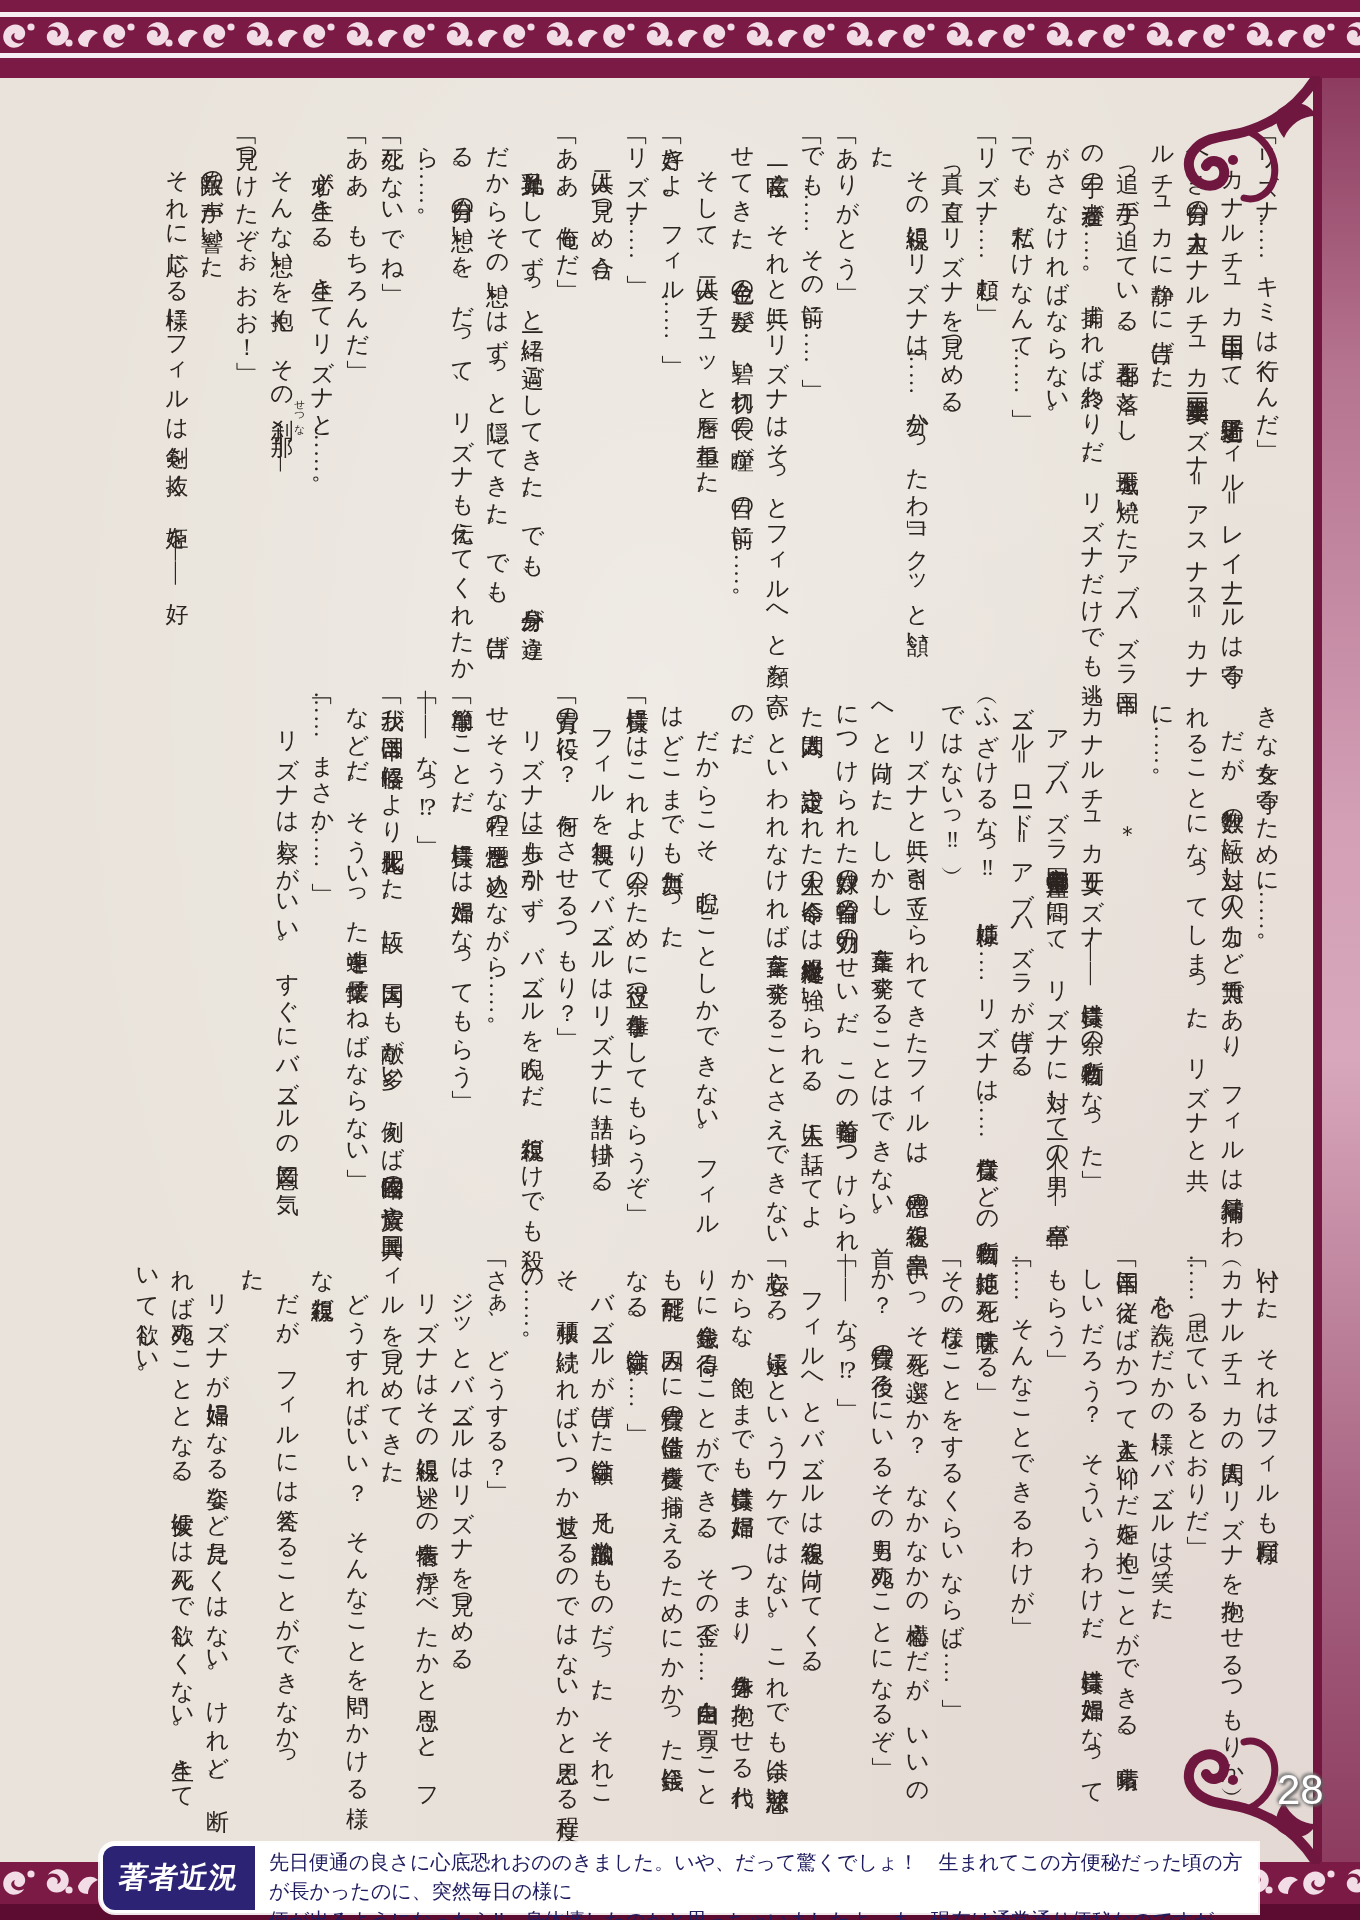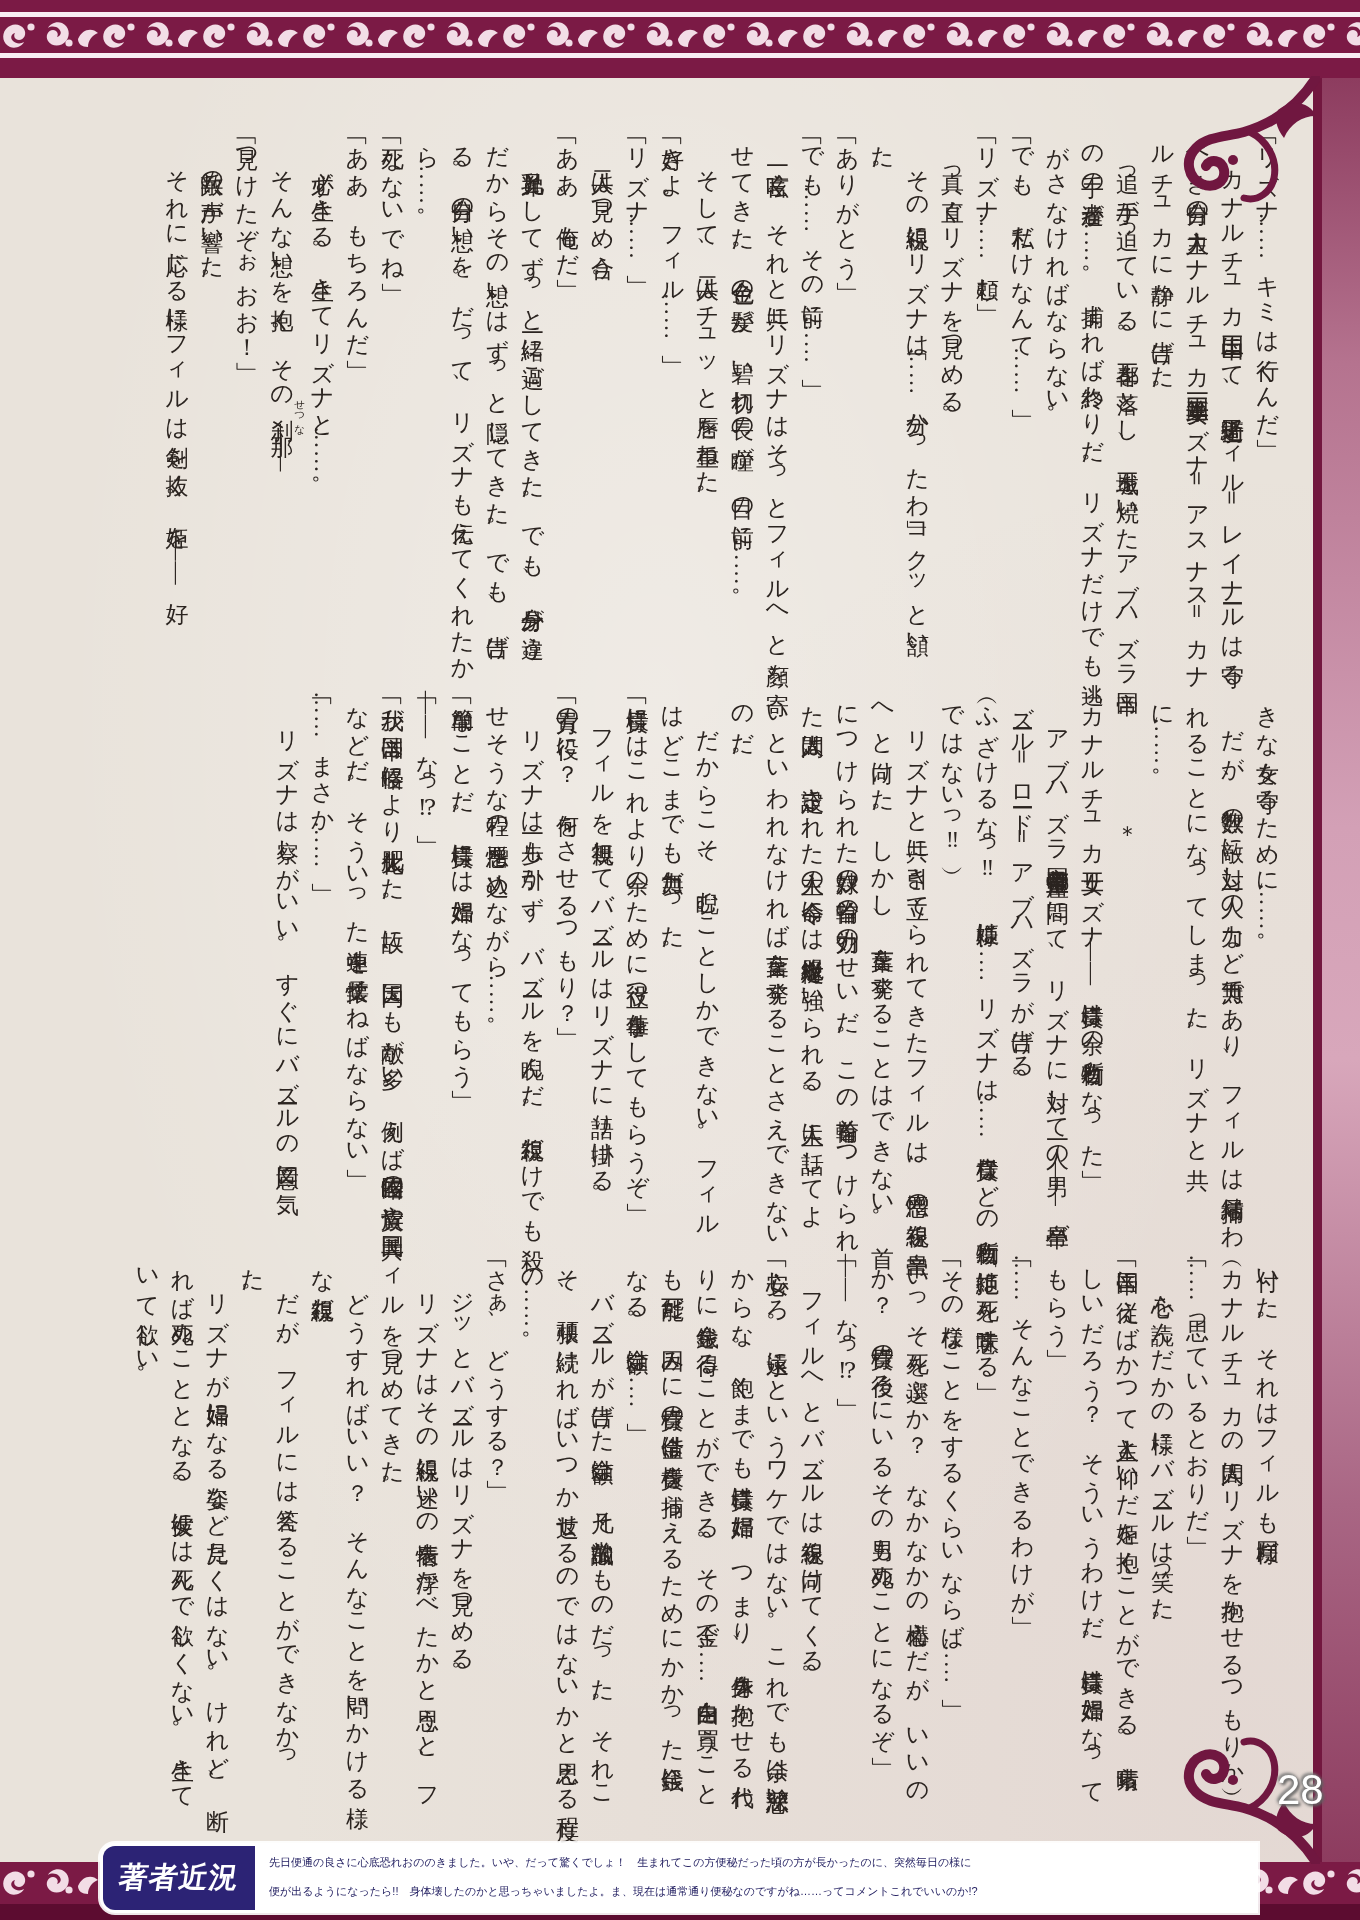--- a/index.html
+++ b/index.html
@@ -37,21 +37,21 @@
 
   
   .footer-bar{position:absolute;left:100px;top:1843px;width:1158px;height:70px;
         background:#ffffff;border-radius:15px 0 0 15px;display:flex;z-index:6;
         box-shadow:0 0 0 2px rgba(255,255,255,.9);}
   .footer-label{width:152px;background:#2c2375;border-radius:12px 0 0 12px;margin:3px 0 3px 3px;
         display:flex;align-items:center;justify-content:center;}
   .footer-label span{color:#ffffff;font-family:"Liberation Sans",sans-serif;font-weight:bold;
         font-size:29px;transform:skewX(-8deg);letter-spacing:1px;}
   .footer-content{flex:1;padding:5px 10px 5px 14px;color:#1e1b5e;
-        font-family:"Liberation Sans",sans-serif;font-size:11px;line-height:29px;font-weight:500;}
+        font-family:"Liberation Sans",sans-serif;font-size:20px;line-height:29px;font-weight:500;}
 
   
   .page-number{position:absolute;left:1240px;top:1766px;z-index:7;
         font-family:"Liberation Sans",sans-serif;font-size:42px;color:#ffffff;
         text-shadow:0 0 4px #6b6b6b,2px 2px 3px #5e5e5e,-2px -2px 3px #8a8a8a;margin-left:37px;}
 
   svg.corner{position:absolute;z-index:3;}
 </style>
 </head>
 <body>

